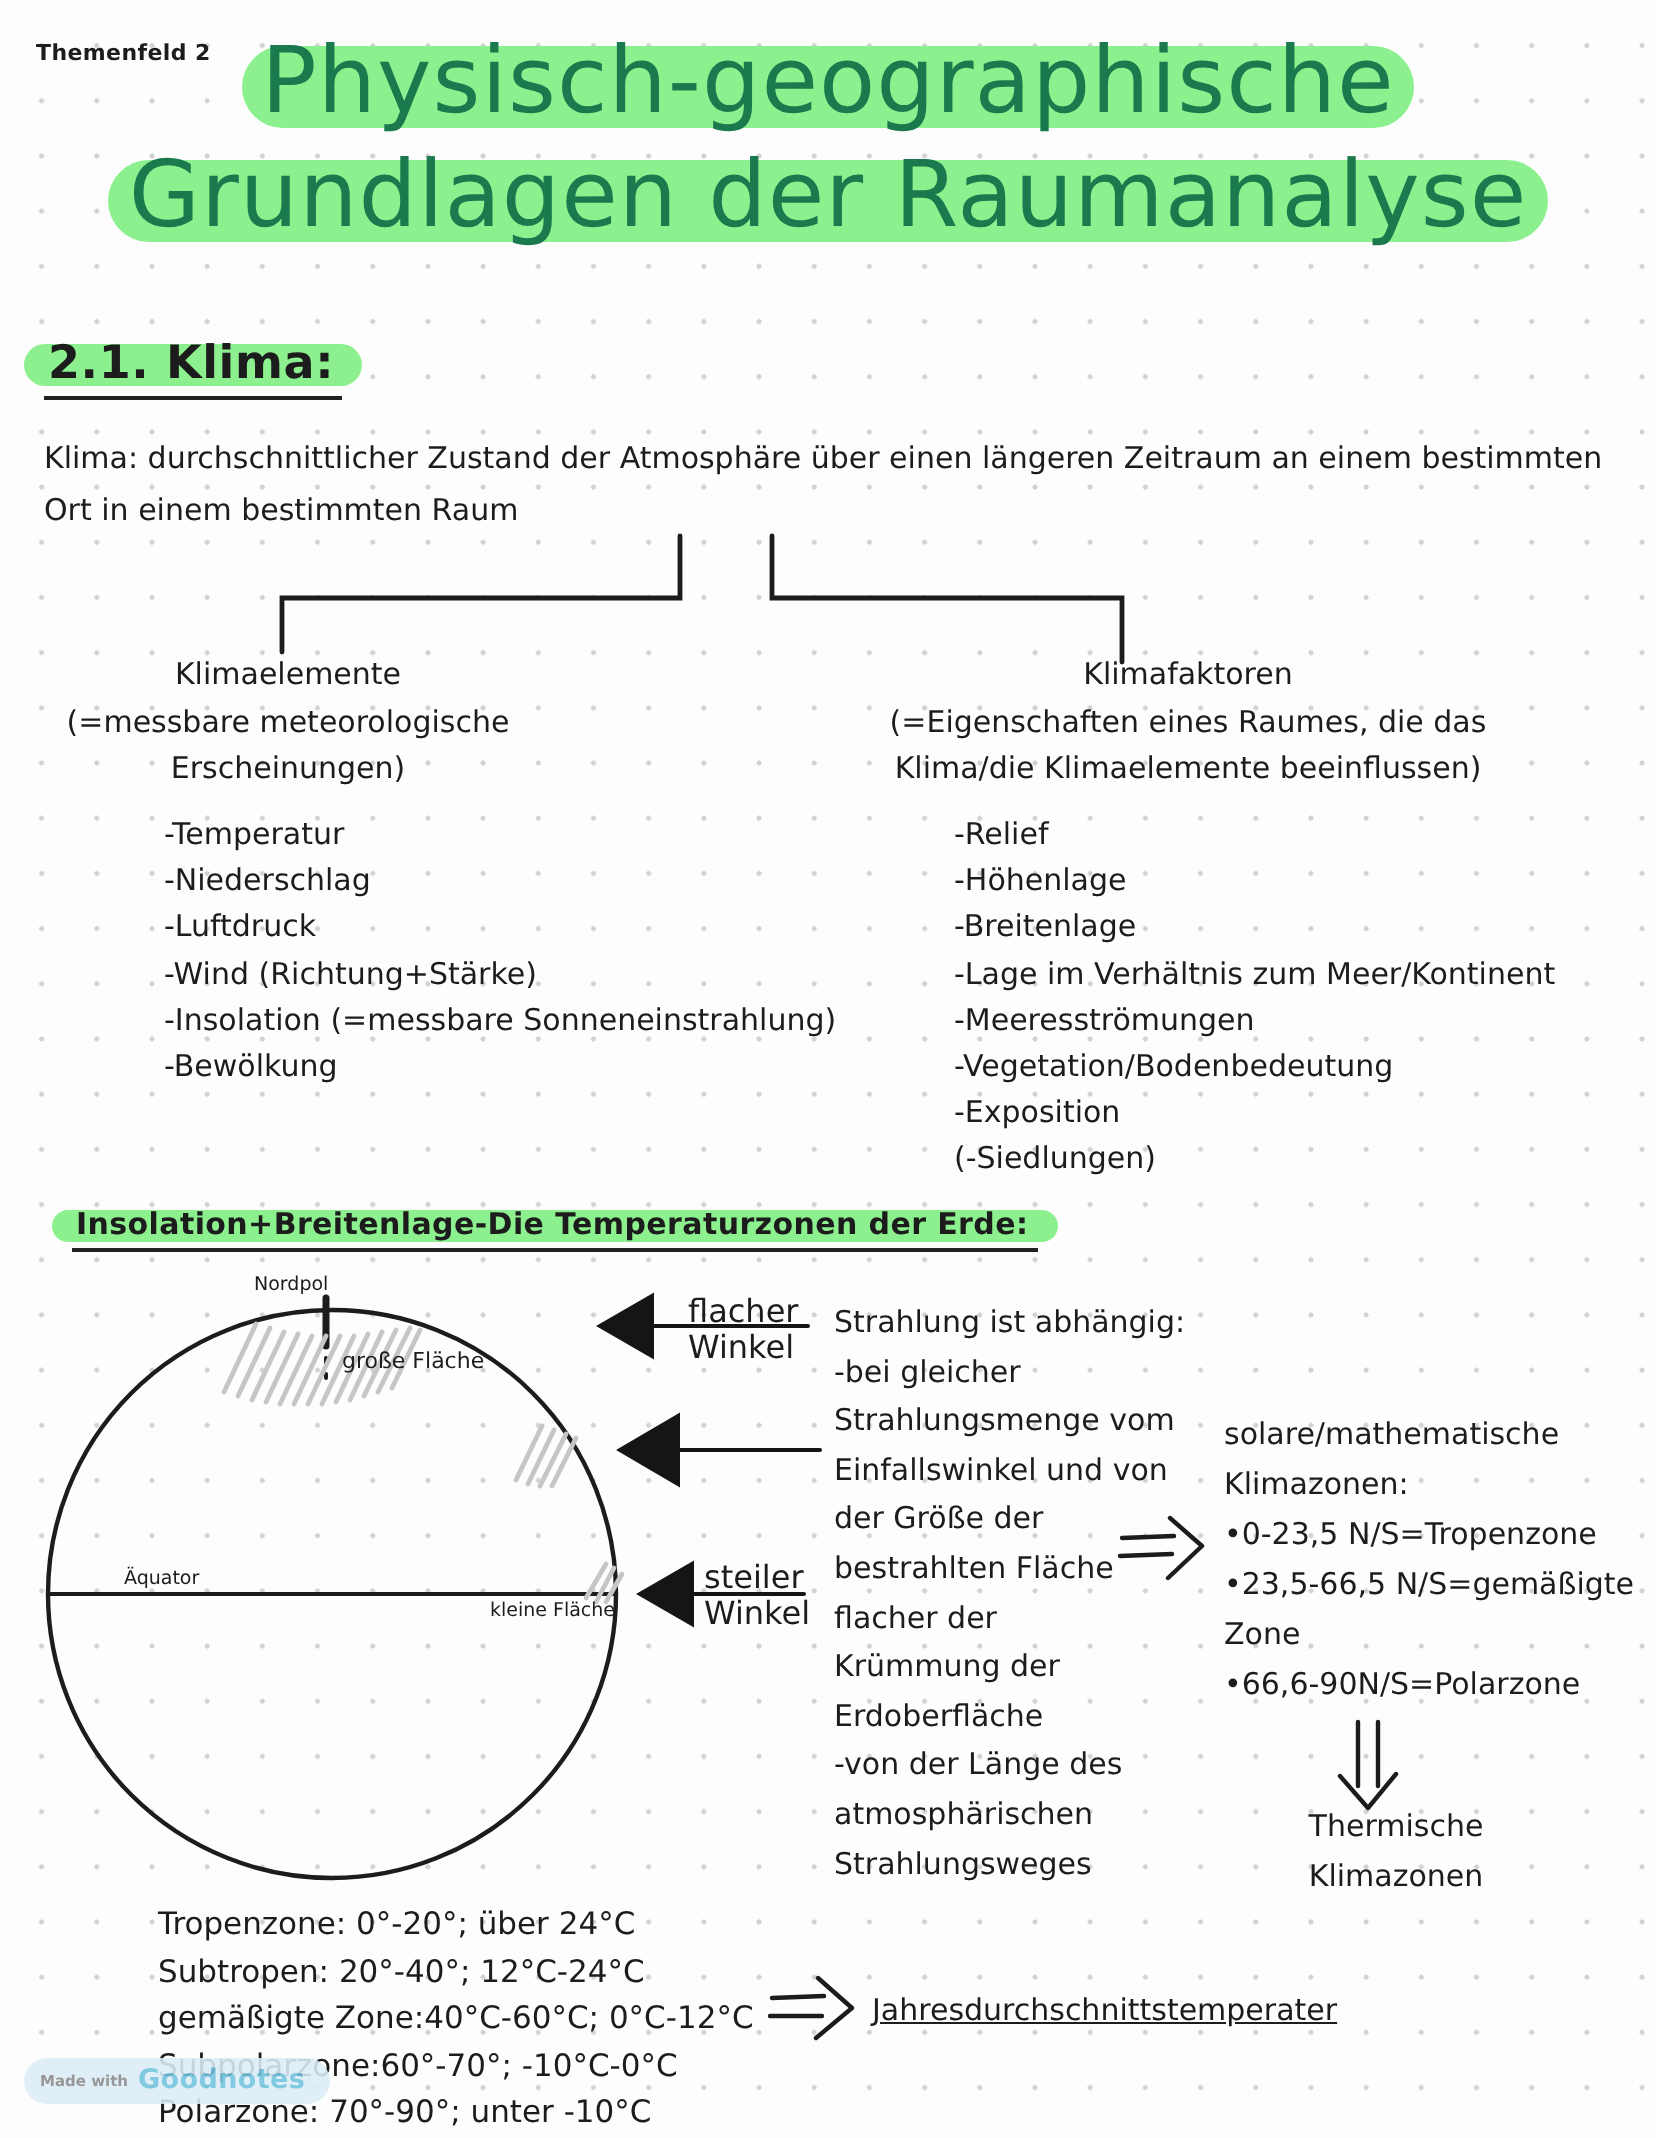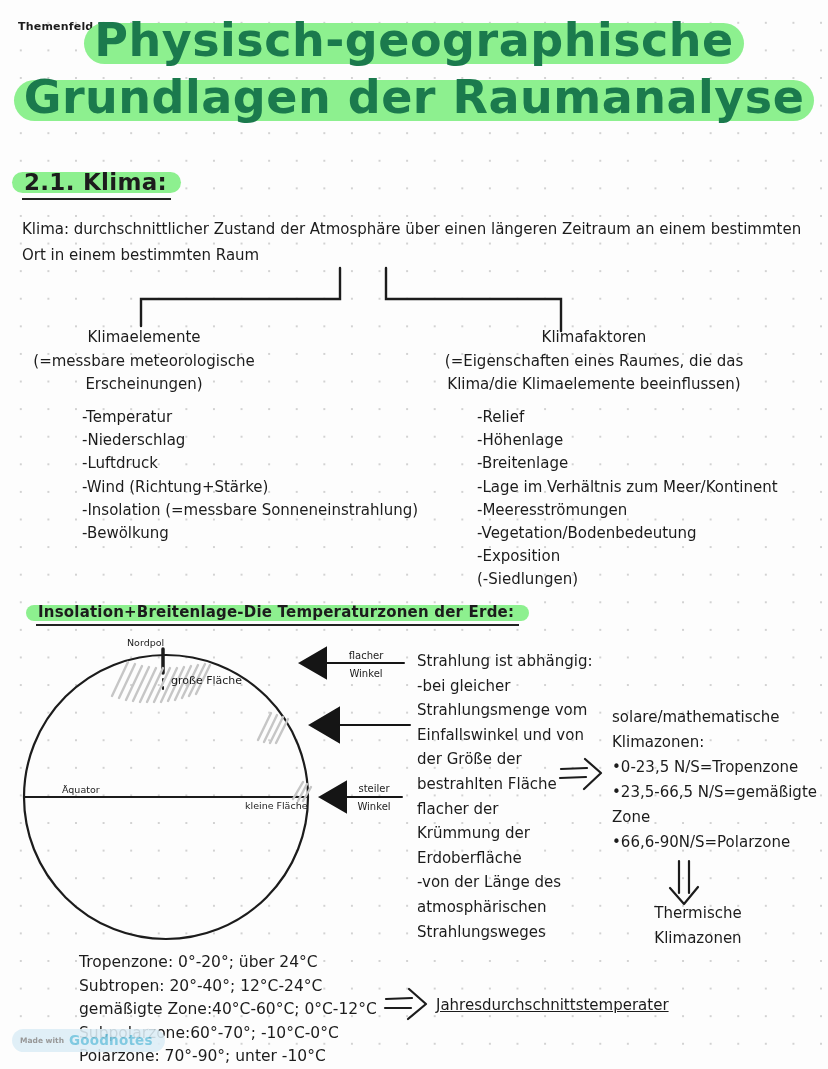--- a/index.html
+++ b/index.html
@@ -16,21 +16,21 @@
   .page{
     position:relative;width:828px;height:1069px;margin:0 auto;overflow:hidden;
     background-color:#fdfdfd;
     background-image:radial-gradient(circle,#d2d2d2 1.15px,transparent 1.4px);
     background-size:27.6px 27.6px;background-position:7px 9px;
   }
   .abs{position:absolute;}
   svg.art{position:absolute;left:0;top:0;pointer-events:none;}
   .page-tag{left:18px;top:20px;font-size:11px;font-weight:bold;letter-spacing:.2px;}
   .title{left:0;top:12px;width:828px;text-align:center;color:var(--title-green);
-    font-size:46px;font-weight:bold;line-height:57px;letter-spacing:.5px;}
+    font-size:46px;font-weight:normal;line-height:57px;letter-spacing:.5px;}
   .hl{position:relative;display:inline-block;z-index:0;white-space:nowrap;}
   .hl::before{content:"";position:absolute;left:-10px;right:-10px;top:20%;bottom:8%;
     background:var(--highlight-green);border-radius:28px;z-index:-1;}
   .h2-klima{left:22px;top:169px;font-size:23px;font-weight:bold;letter-spacing:.3px;}
   .h2-klima .hl{border-bottom:2px solid #222;padding:0 4px 3px 2px;}
   .h2-klima .hl::before{top:12%;bottom:18%;}
   .definition{left:22px;top:216px;font-size:15px;line-height:26px;white-space:nowrap;}
   .col-header{top:326px;text-align:center;font-size:15px;line-height:23.5px;}
   .col-header .t{margin-bottom:0;}
   .colh-left{left:18px;width:252px;}
@@ -39,21 +39,21 @@
   .list-left{left:82px;top:406px;}
   .list-right{left:477px;top:406px;}
   .h3-insolation{left:36px;top:603px;font-size:15px;font-weight:bold;letter-spacing:.2px;}
   .h3-insolation .hl{border-bottom:2px solid #222;padding:0 5px 3px 2px;}
   .h3-insolation .hl::before{top:10%;bottom:16%;}
   .dlabel{font-size:9.5px;white-space:nowrap;}
   .lbl-nordpol{left:127px;top:637px;}
   .lbl-grosse{left:171px;top:674px;font-size:11px;}
   .lbl-aequator{left:62px;top:784px;}
   .lbl-kleine{left:245px;top:800px;}
-  .wlabel{width:44px;text-align:center;font-size:10px;line-height:15px;}
+  .wlabel{width:44px;text-align:center;font-size:16px;line-height:15px;}
   .lbl-flacher{left:344px;top:648px;}
   .lbl-flacher .l2{margin-top:3px;}
   .lbl-steiler{left:352px;top:781px;}
   .lbl-steiler .l2{margin-top:3px;}
   .strahlung{left:417px;top:649px;width:205px;font-size:15px;line-height:24.6px;white-space:nowrap;}
   .solare{left:612px;top:705px;width:219px;font-size:15px;line-height:25px;}
   .thermische{left:640px;top:901px;width:116px;text-align:center;font-size:15px;line-height:24.5px;}
   .zones{left:79px;top:951px;font-size:15.5px;line-height:23.5px;white-space:nowrap;}
   .jahres{left:436px;top:996px;font-size:15px;white-space:nowrap;text-decoration:underline;}
   .watermark{left:12px;top:1029px;display:flex;align-items:center;gap:5px;

